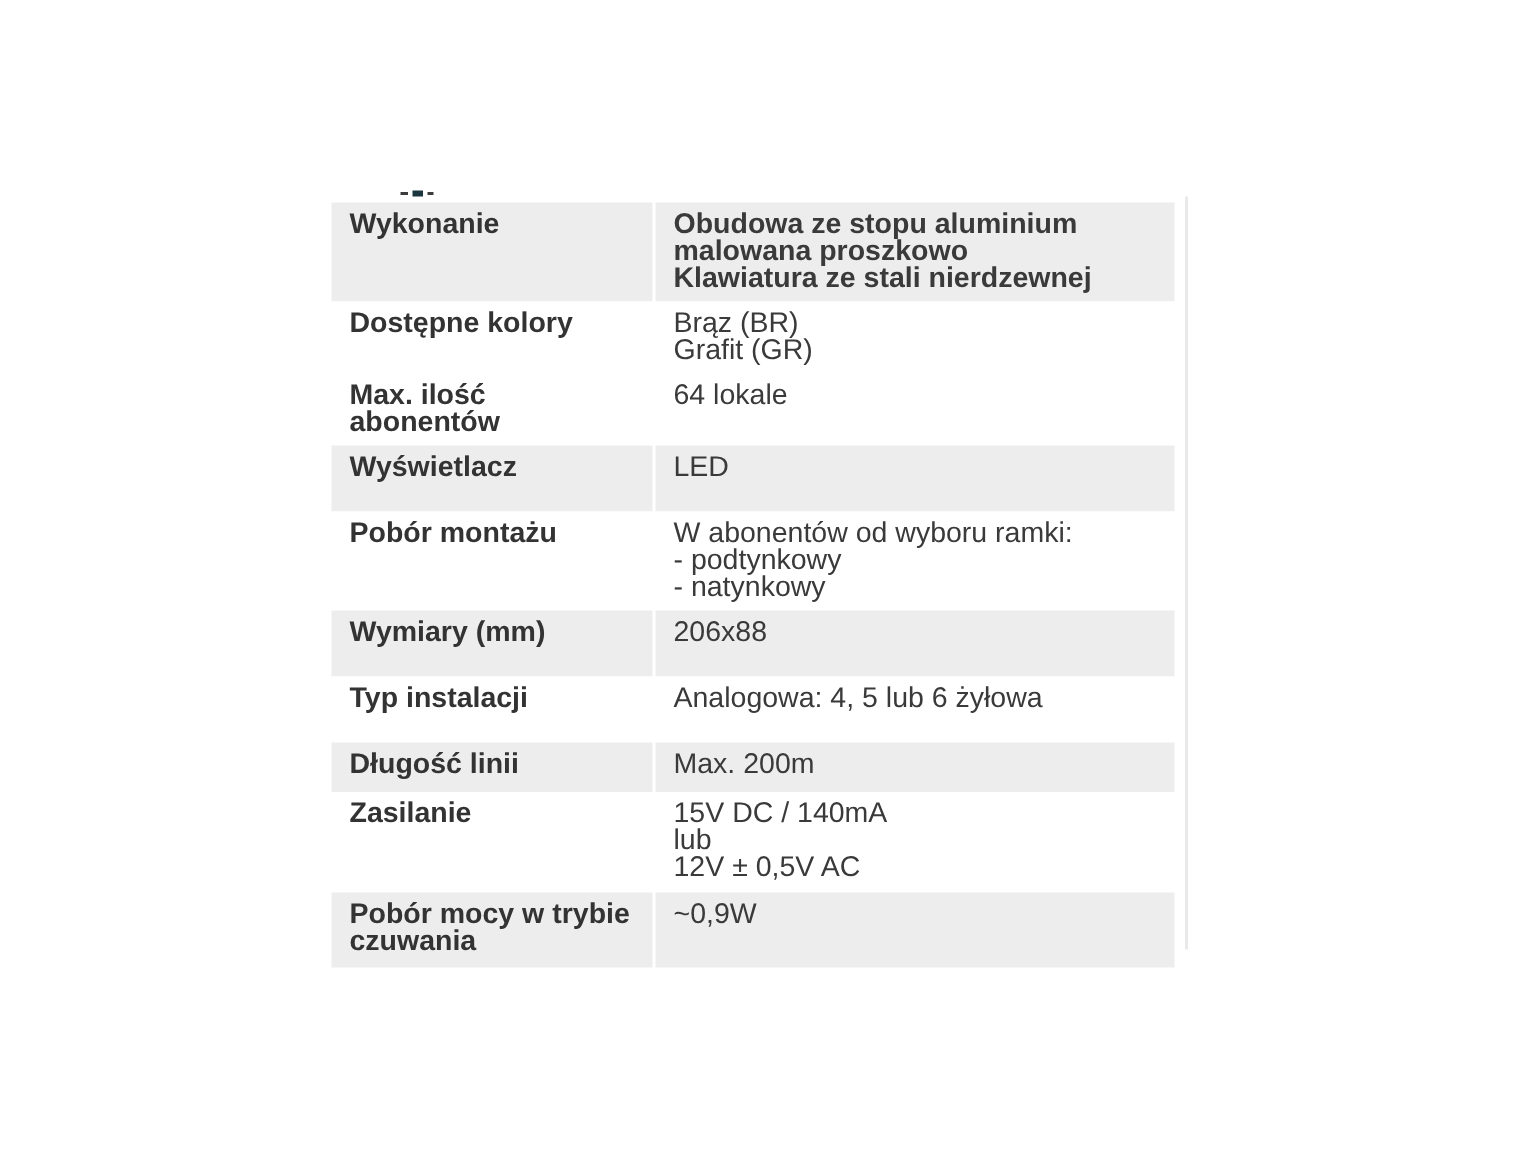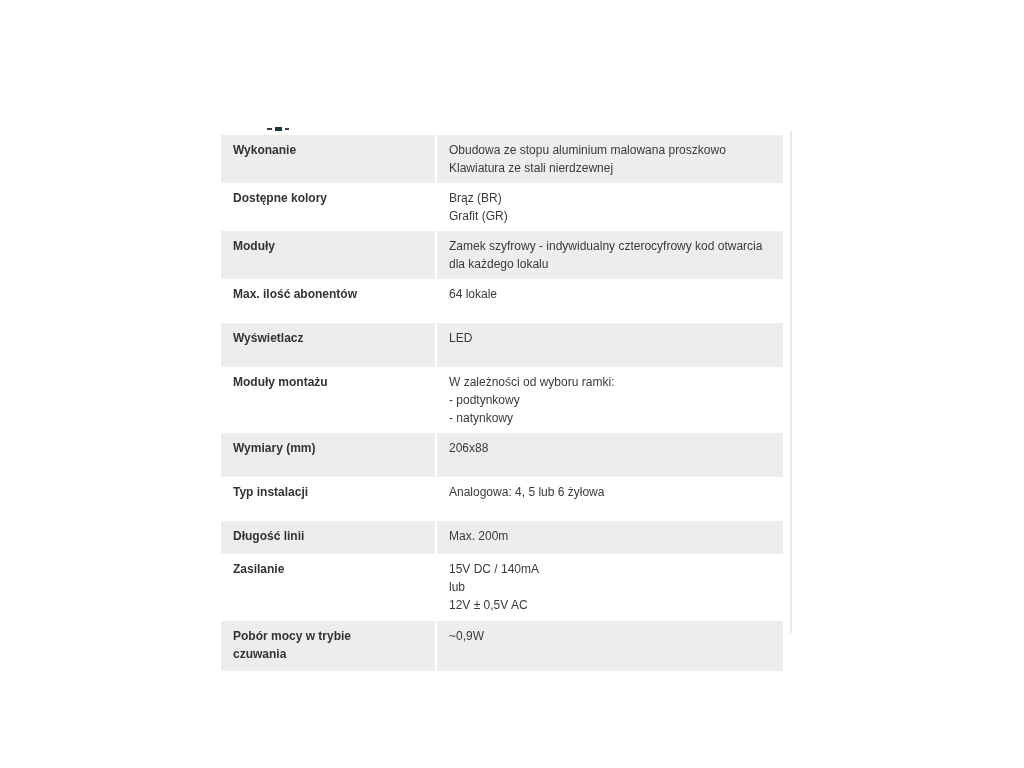--- a/index.html
+++ b/index.html
@@ -24,34 +24,34 @@
     border-collapse: separate;
     border-spacing: 2px 0;
     table-layout: fixed;
   }
   .spec-table col.c-label { width: 214px; }
   .spec-table col.c-value { width: 346px; }
   .spec-table td {
     box-sizing: border-box;
     vertical-align: top;
     padding: 6px 12px;
-    font-size: 12px;
+    font-size: 19px;
     line-height: 18px;
     background: #ffffff;
     color: #3a3a3a;
   }
   .spec-table tr.shaded td { background: #ededed; }
   .spec-table td.label-cell {
     font-weight: bold;
     color: #333333;
   }
   .spec-table .line { white-space: normal; }
 
   
-  tr.h45 td { height: 45px; }
+  tr.h45 td { height: 45px; font-weight: bold; }
   tr.h52 td { height: 40px; }
   tr.h46 td { height: 46px; }
   tr.h34 td { height: 44px; }
   tr.h66 td { height: 66px; }
   tr.h33 td { height: 33px; margin-top: 17px; }
   tr.h67 td { height: 67px; }
   tr.h50 td { height: 50px; }
 
   
   .page-divider {
@@ -110,28 +110,20 @@
       <tr class="h52">
         <td class="label-cell">
           <div class="line">Dostępne kolory</div>
         </td>
         <td class="value-cell">
           <div class="line">Brąz (BR)</div>
           <div class="line">Grafit (GR)</div>
         </td>
       </tr>
 
-      <tr class="shaded h46">
-        <td class="label-cell">
-          <div class="line">Moduły</div>
-        </td>
-        <td class="value-cell">
-          <div class="line">Zamek szyfrowy - indywidualny czterocyfrowy kod otwarcia dla każdego lokalu</div>
-        </td>
-      </tr>
 
       <tr class="h34">
         <td class="label-cell">
           <div class="line">Max. ilość abonentów</div>
         </td>
         <td class="value-cell">
           <div class="line">64 lokale</div>
         </td>
       </tr>
 
@@ -139,24 +131,24 @@
         <td class="label-cell">
           <div class="line">Wyświetlacz</div>
         </td>
         <td class="value-cell">
           <div class="line">LED</div>
         </td>
       </tr>
 
       <tr class="h66">
         <td class="label-cell">
-          <div class="line">Moduły montażu</div>
-        </td>
-        <td class="value-cell">
-          <div class="line">W zależności od wyboru ramki:</div>
+          <div class="line">Pobór montażu</div>
+        </td>
+        <td class="value-cell">
+          <div class="line">W abonentów od wyboru ramki:</div>
           <div class="line">- podtynkowy</div>
           <div class="line">- natynkowy</div>
         </td>
       </tr>
 
       <tr class="shaded h34">
         <td class="label-cell">
           <div class="line">Wymiary (mm)</div>
         </td>
         <td class="value-cell">

